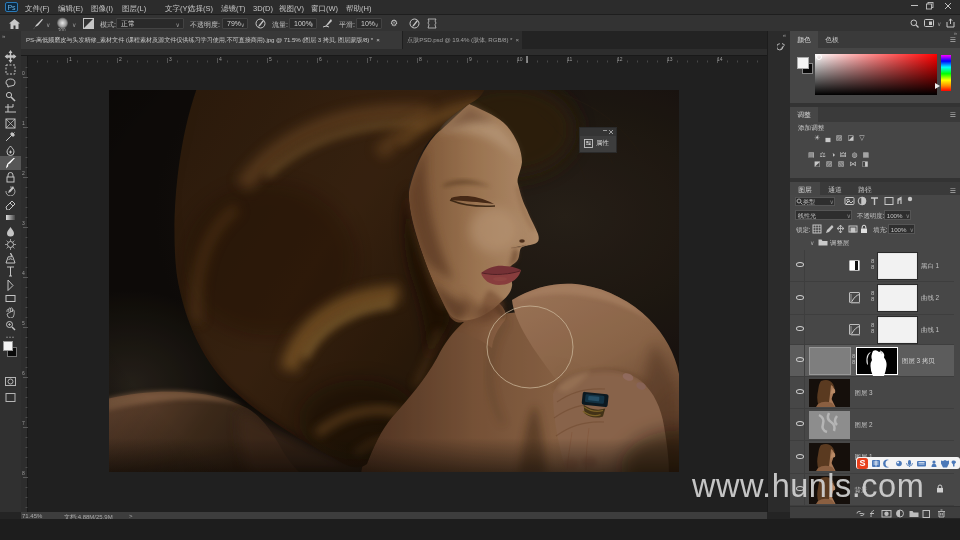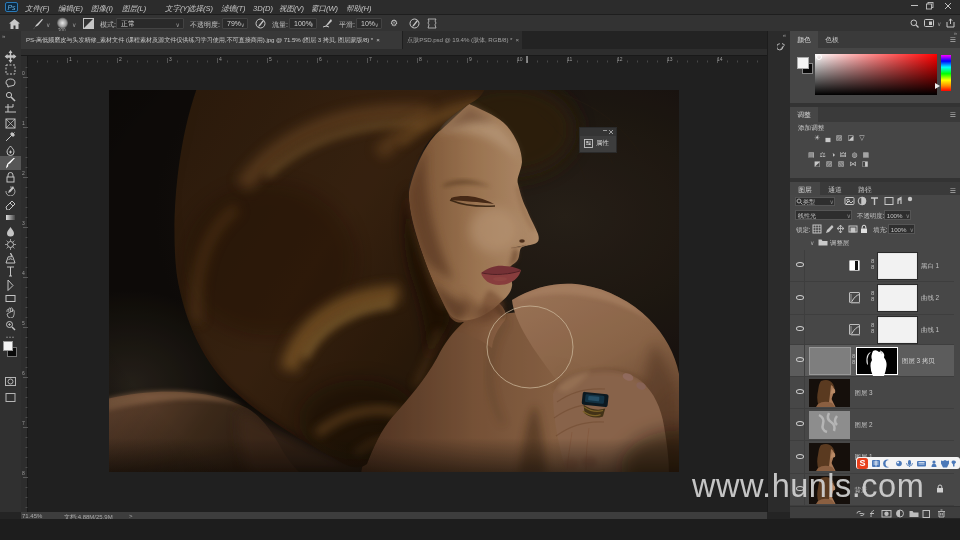--- a/index.html
+++ b/index.html
@@ -1,19 +1,19 @@
 <!DOCTYPE html>
 <html><head><meta charset="utf-8">
 <style>
 *{margin:0;padding:0;box-sizing:border-box;}
 html,body{width:960px;height:540px;overflow:hidden;background:#242424;font-family:"Liberation Sans",sans-serif;}
 #app{position:absolute;left:0;top:0;width:960px;height:540px;}
 .abs{position:absolute;}
 
-#menubar{left:0;top:0;width:960px;height:14px;background:#2c2c2c;color:#c6c6c6;font-size:7.5px;font-style:italic;}
+#menubar{left:0;top:0;width:960px;height:14px;background:#2c2c2c;color:#c6c6c6;font-size:7.5px;}
 #menubar .mi{position:absolute;top:3.5px;}
 #pslogo{position:absolute;left:5px;top:2px;width:13px;height:10px;background:#0d2940;border:1px solid #2a7ab8;border-radius:2px;color:#6fb3e0;font-size:7px;text-align:center;line-height:9px;}
 
 #optbar{left:0;top:14px;width:960px;height:17px;background:#333333;border-top:1px solid #1e1e1e;color:#c9c9c9;font-size:7px;}
 .obox{position:absolute;top:3px;height:11px;background:#2a2a2a;border:1px solid #434343;border-radius:1px;color:#cfcfcf;font-size:7px;line-height:9px;padding-left:4px;}
 .dda{position:absolute;color:#9a9a9a;font-size:6px;}
 .olab{position:absolute;top:5px;color:#c2c2c2;}
 .oicon{position:absolute;color:#c6c6c6;}
 
 #tabbar{left:0;top:31px;width:960px;height:18px;background:#232323;}

